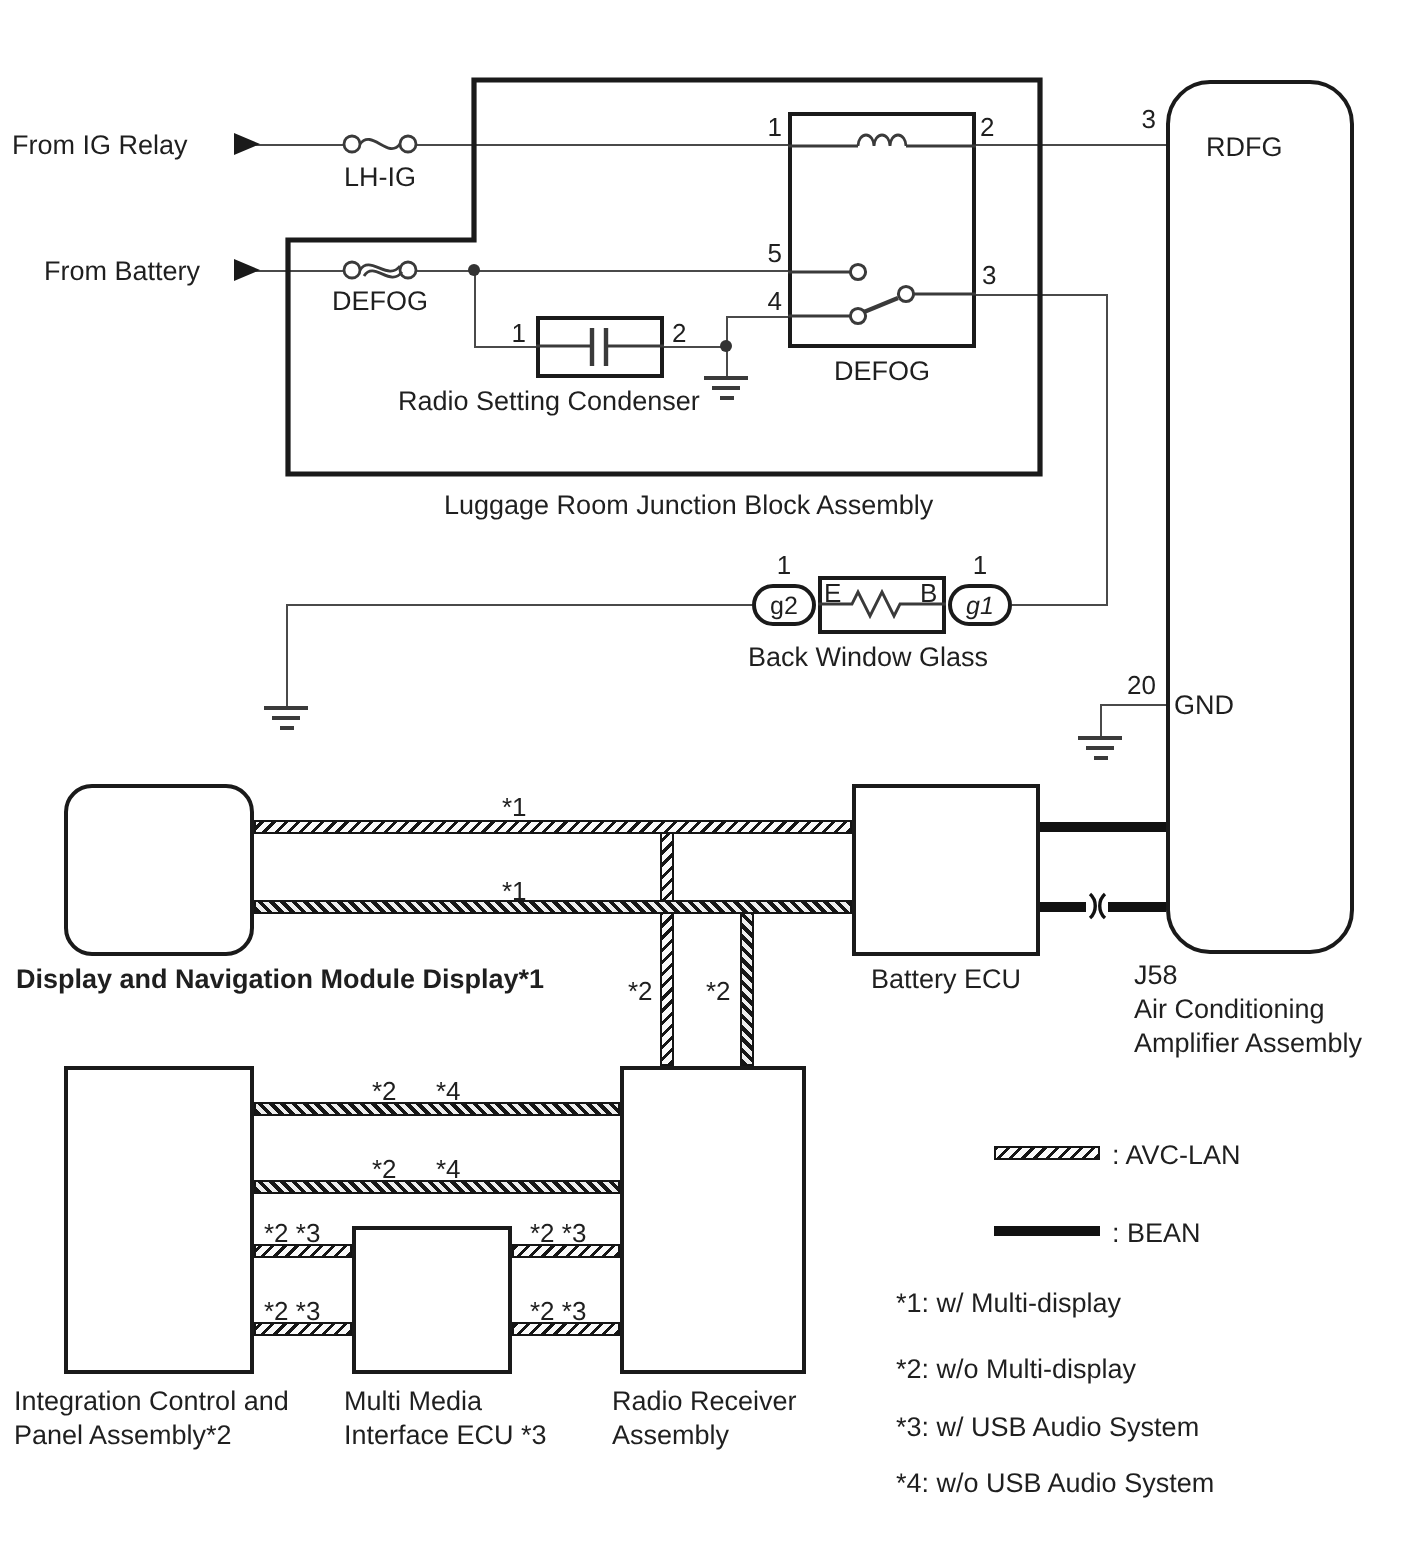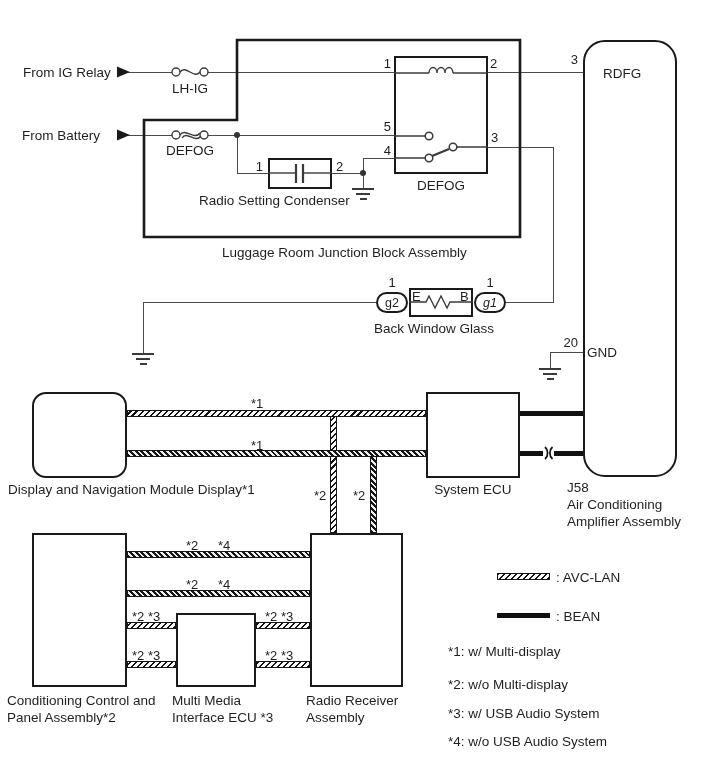--- a/index.html
+++ b/index.html
@@ -125,21 +125,21 @@
 
     <circle cx="237" cy="135" r="3" fill="#333"></circle>
     <circle cx="363" cy="173" r="3" fill="#333"></circle>
 
     <g>
       <rect x="543" y="446" width="11" height="13" fill="#fff"></rect>
       <path d="M545,459 c3.5,-3 3.5,-9 0,-12 M552.5,447 c-3.5,3 -3.5,9 0,12" stroke="#111" stroke-width="1.7" fill="none"></path>
     </g>
   </svg>
 
-  <div class="lbl" style="left:23px;top:64px;">From IG Relay</div>
+  <div class="lbl" style="left:6px;top:64px;">From IG Relay</div>
   <div class="lbl" style="left:22px;top:127px;text-align:center;">From Battery</div>
   <div class="lbl" style="left:168px;top:80px;width:44px;text-align:center;">LH-IG</div>
   <div class="lbl" style="left:163px;top:142px;width:54px;text-align:center;">DEFOG</div>
 
   <div class="pin" style="left:379px;top:57px;width:12px;text-align:right;">1</div>
   <div class="pin" style="left:490px;top:57px;">2</div>
   <div class="pin" style="left:379px;top:120px;width:12px;text-align:right;">5</div>
   <div class="pin" style="left:379px;top:144px;width:12px;text-align:right;">4</div>
   <div class="pin" style="left:491px;top:131px;">3</div>
   <div class="lbl" style="left:394px;top:177px;width:94px;text-align:center;">DEFOG</div>
@@ -154,22 +154,22 @@
   <div class="lbl" style="left:587px;top:65px;margin-left:16px;">RDFG</div>
   <div class="pin" style="left:558px;top:336px;width:20px;text-align:right;">20</div>
   <div class="lbl" style="left:587px;top:344px;">GND</div>
 
   <div class="pin" style="left:376px;top:276px;width:32px;text-align:center;">1</div>
   <div class="pin" style="left:474px;top:276px;width:32px;text-align:center;">1</div>
   <div class="pin" style="left:412px;top:290px;">E</div>
   <div class="pin" style="left:460px;top:290px;">B</div>
   <div class="lbl" style="left:374px;top:320px;">Back Window Glass</div>
 
-  <div class="lbl" style="left:8px;top:481px;">Display and Navigation Module Display*1</div>
-  <div class="lbl" style="left:426px;top:481px;width:94px;text-align:center;">System ECU</div>
+  <div class="lbl" style="left:8px;top:481px;font-weight:bold;">Display and Navigation Module Display*1</div>
+  <div class="lbl" style="left:426px;top:481px;width:94px;text-align:center;">Battery ECU</div>
 
   <div class="lbl" style="left:567px;top:479px;">
     <div>J58</div>
     <div>Air Conditioning</div>
     <div>Amplifier Assembly</div>
   </div>
 
   <div class="pin" style="left:251px;top:397px;">*1</div>
   <div class="pin" style="left:251px;top:439px;">*1</div>
   <div class="pin" style="left:314px;top:489px;">*2</div>
@@ -178,21 +178,21 @@
   <div class="pin" style="left:186px;top:539px;">*2</div>
   <div class="pin" style="left:218px;top:539px;">*4</div>
   <div class="pin" style="left:186px;top:578px;">*2</div>
   <div class="pin" style="left:218px;top:578px;">*4</div>
   <div class="pin" style="left:132px;top:610px;">*2 *3</div>
   <div class="pin" style="left:265px;top:610px;">*2 *3</div>
   <div class="pin" style="left:132px;top:649px;">*2 *3</div>
   <div class="pin" style="left:265px;top:649px;">*2 *3</div>
 
   <div class="lbl" style="left:7px;top:692px;">
-    <div>Conditioning Control and</div>
+    <div>Integration Control and</div>
     <div>Panel Assembly*2</div>
   </div>
   <div class="lbl" style="left:172px;top:692px;">
     <div>Multi Media</div>
     <div>Interface ECU *3</div>
   </div>
   <div class="lbl" style="left:306px;top:692px;">
     <div>Radio Receiver</div>
     <div>Assembly</div>
   </div>

